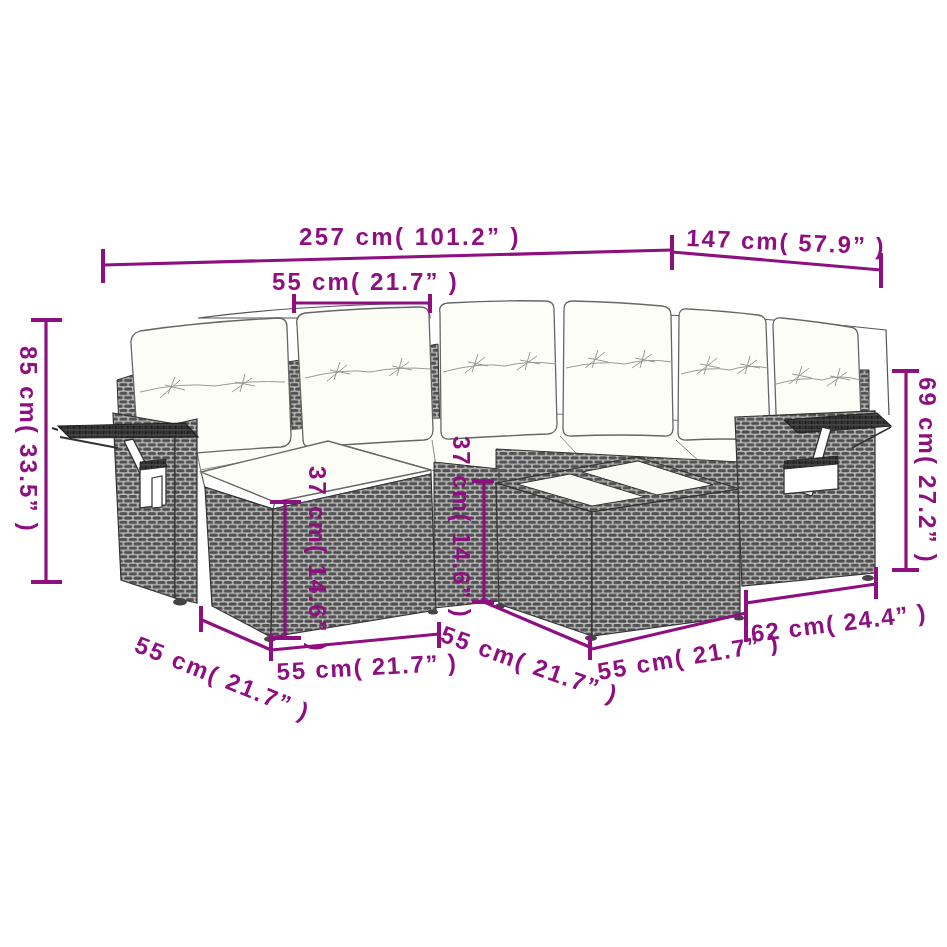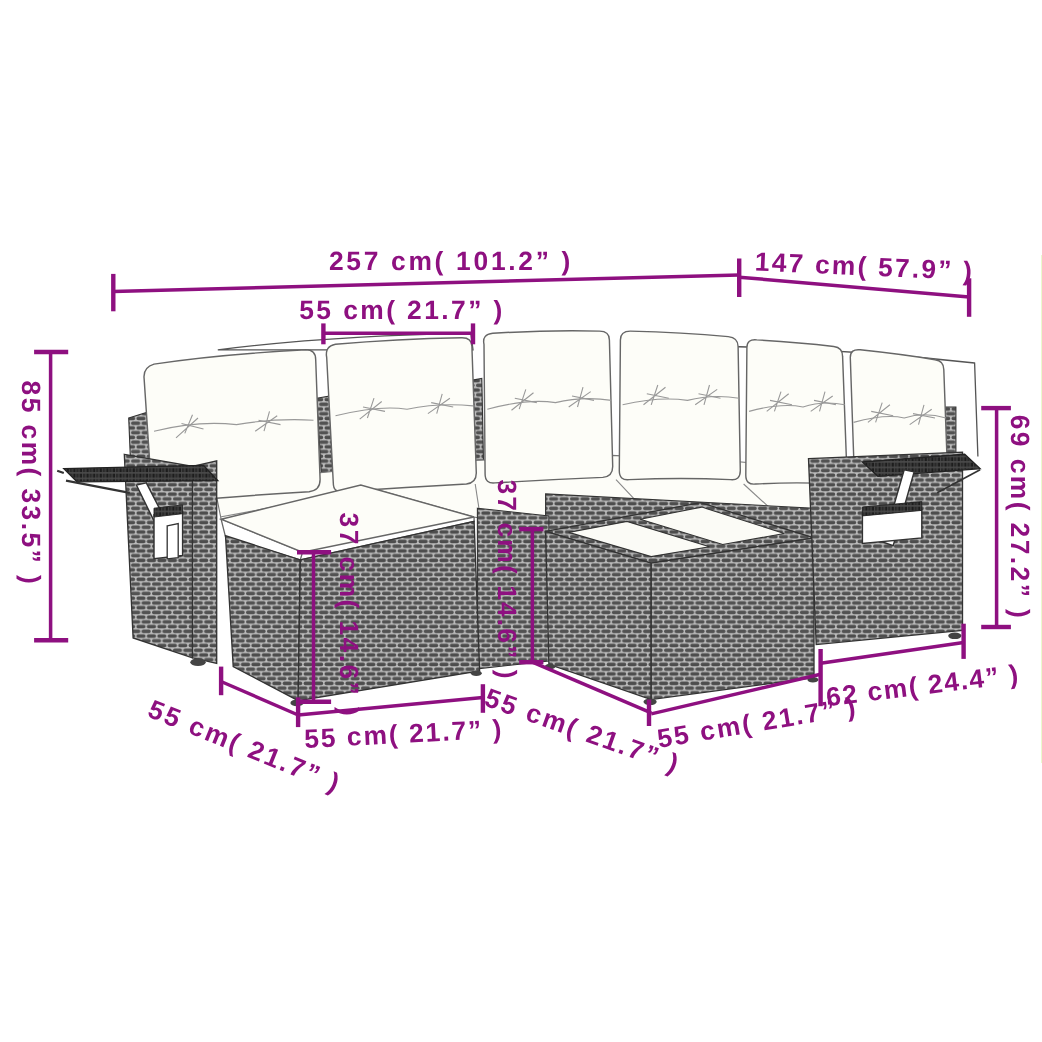--- a/index.html
+++ b/index.html
@@ -1,16 +1,16 @@
 <!DOCTYPE html>
 <html><head>
 <meta charset="utf-8">
 <style>
   html,body{margin:0;padding:0;background:#ffffff;}
-  .wrap{width:947px;height:947px;position:relative;overflow:hidden;background:#bef264;}
+  .wrap{width:947px;height:947px;position:relative;overflow:hidden;background:#f0abfc;}
   text{font-family:"Liberation Sans",sans-serif;font-weight:bold;fill:#8E1080;}
 </style>
 </head>
 <body>
 <div class="wrap">
 <svg width="947" height="947" viewBox="0 0 947 947" xmlns="http://www.w3.org/2000/svg">
 <defs>
   <pattern id="wv" width="9.5" height="8.6" patternUnits="userSpaceOnUse">
     <rect width="9.5" height="8.6" fill="#bcbcbc"></rect>
     <rect x="0.5" y="0.4" width="8.3" height="3.3" rx="1.5" fill="#4d4d4d"></rect>

